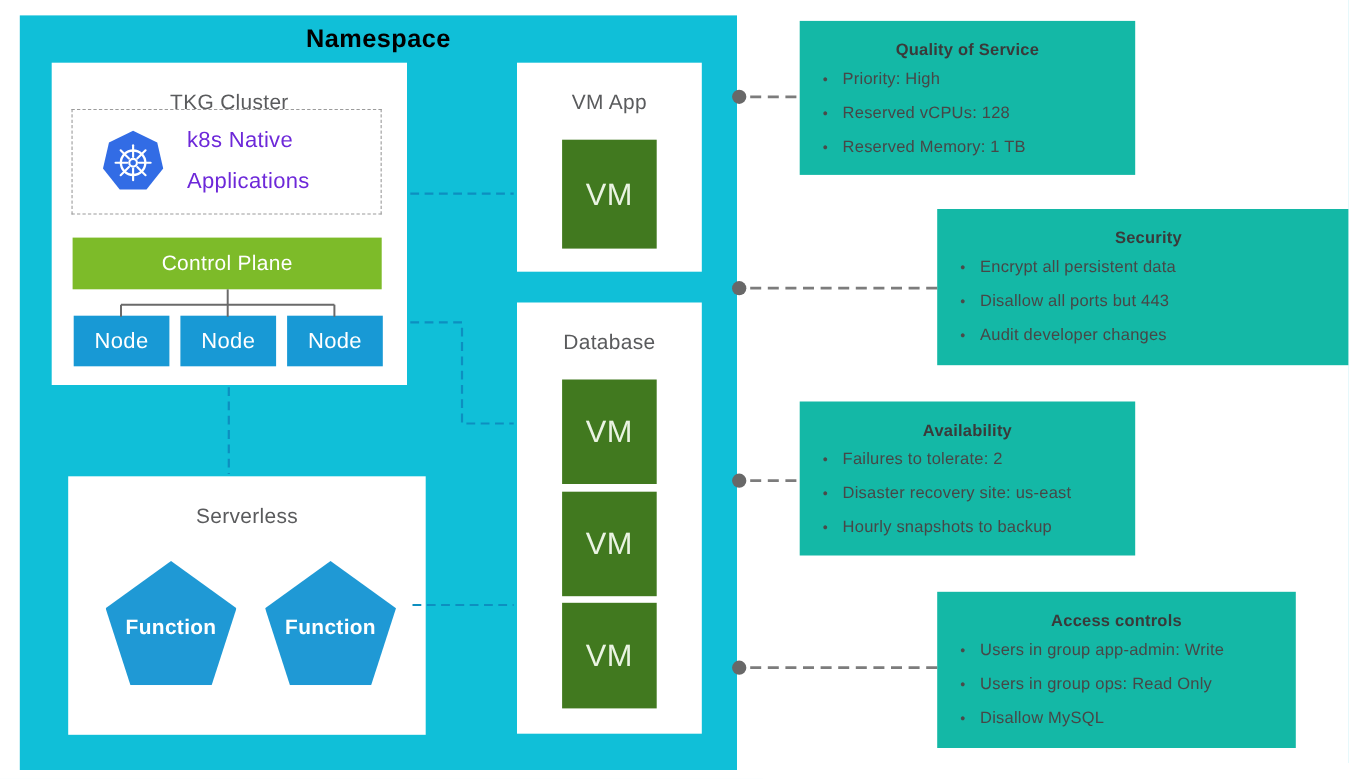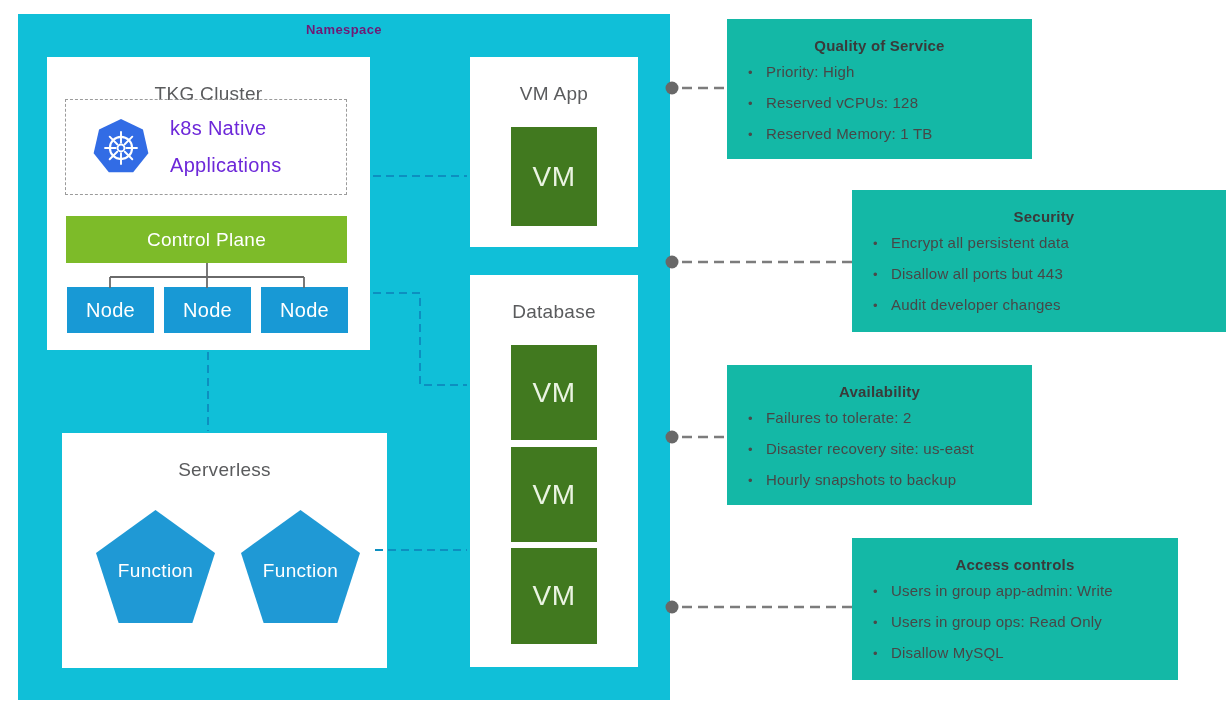--- a/index.html
+++ b/index.html
@@ -2,22 +2,22 @@
 <html><head>
 <meta charset="utf-8">
 <style>
   html,body{margin:0;padding:0;background:#ffffff;}
   .canvas{
     position:relative;width:1226px;height:708px;background:#ffffff;
     font-family:"Liberation Sans",sans-serif;overflow:hidden;
   }
   
   .namespace{position:absolute;left:18px;top:14px;width:652px;height:686px;background:#10BFD8;}
-  .ns-label{position:absolute;top:8px;left:0;width:100%;text-align:center;color:#701a75;
-    font-size:13px;font-weight:600;letter-spacing:.4px;}
+  .ns-label{position:absolute;top:8px;left:0;width:100%;text-align:center;color:#000000;
+    font-size:23px;font-weight:600;letter-spacing:.4px;}
   .panel{position:absolute;background:#ffffff;}
   .panel-title{text-align:center;color:#5A5B5D;font-size:19px;letter-spacing:.3px;padding-top:26px;}
   
   .tkg{left:29px;top:43px;width:323px;height:293px;}
   .k8s-box{position:absolute;left:18px;top:42px;width:280px;height:94px;
     border:1.5px dashed #9b9b9b;display:flex;align-items:center;}
   .k8s-logo{margin-left:26px;width:58px;height:58px;flex:0 0 auto;}
   .k8s-text{margin-left:20px;color:#6d28d9;font-size:20px;line-height:37px;letter-spacing:.3px;}
   .control-plane{position:absolute;left:19px;top:159px;width:281px;height:47px;background:#7DBB29;
     color:#ffffff;display:flex;align-items:center;justify-content:center;font-size:19px;
@@ -33,21 +33,21 @@
     letter-spacing:.5px;}
   .vmapp .vm-square{top:70px;height:99px;}
   .db-vm1{top:70px;height:95px;}
   .db-vm2{top:172px;height:95px;}
   .db-vm3{top:273px;height:96px;}
   
   .serverless{left:44px;top:419px;width:325px;height:235px;}
   .pentagon{position:absolute;width:119px;height:113px;background:#1F99D5;
     clip-path:polygon(50% 0,100% 38%,81% 100%,19% 100%,0 38%);
     display:flex;align-items:center;justify-content:center;color:#ffffff;font-size:19px;
-    letter-spacing:.3px;padding-top:8px;box-sizing:border-box;}
+    letter-spacing:.3px;padding-top:8px;box-sizing:border-box;font-weight:bold;}
   .pent1{left:34px;top:77px;}
   .pent2{left:179px;top:77px;}
   
   .policy{position:absolute;background:#14b8a6;box-sizing:border-box;padding-top:18px;}
   .policy-title{text-align:center;font-size:15px;font-weight:700;color:#3A3A3A;
     letter-spacing:.2px;margin-bottom:9px;}
   .policy-row{display:flex;align-items:baseline;padding-left:21px;height:31px;}
   .bullet{width:18px;color:#4A4A4A;font-size:13px;flex:0 0 auto;}
   .policy-text{font-size:15px;color:#474747;letter-spacing:.2px;}
   .p0{left:727px;top:19px;width:305px;height:140px;}

